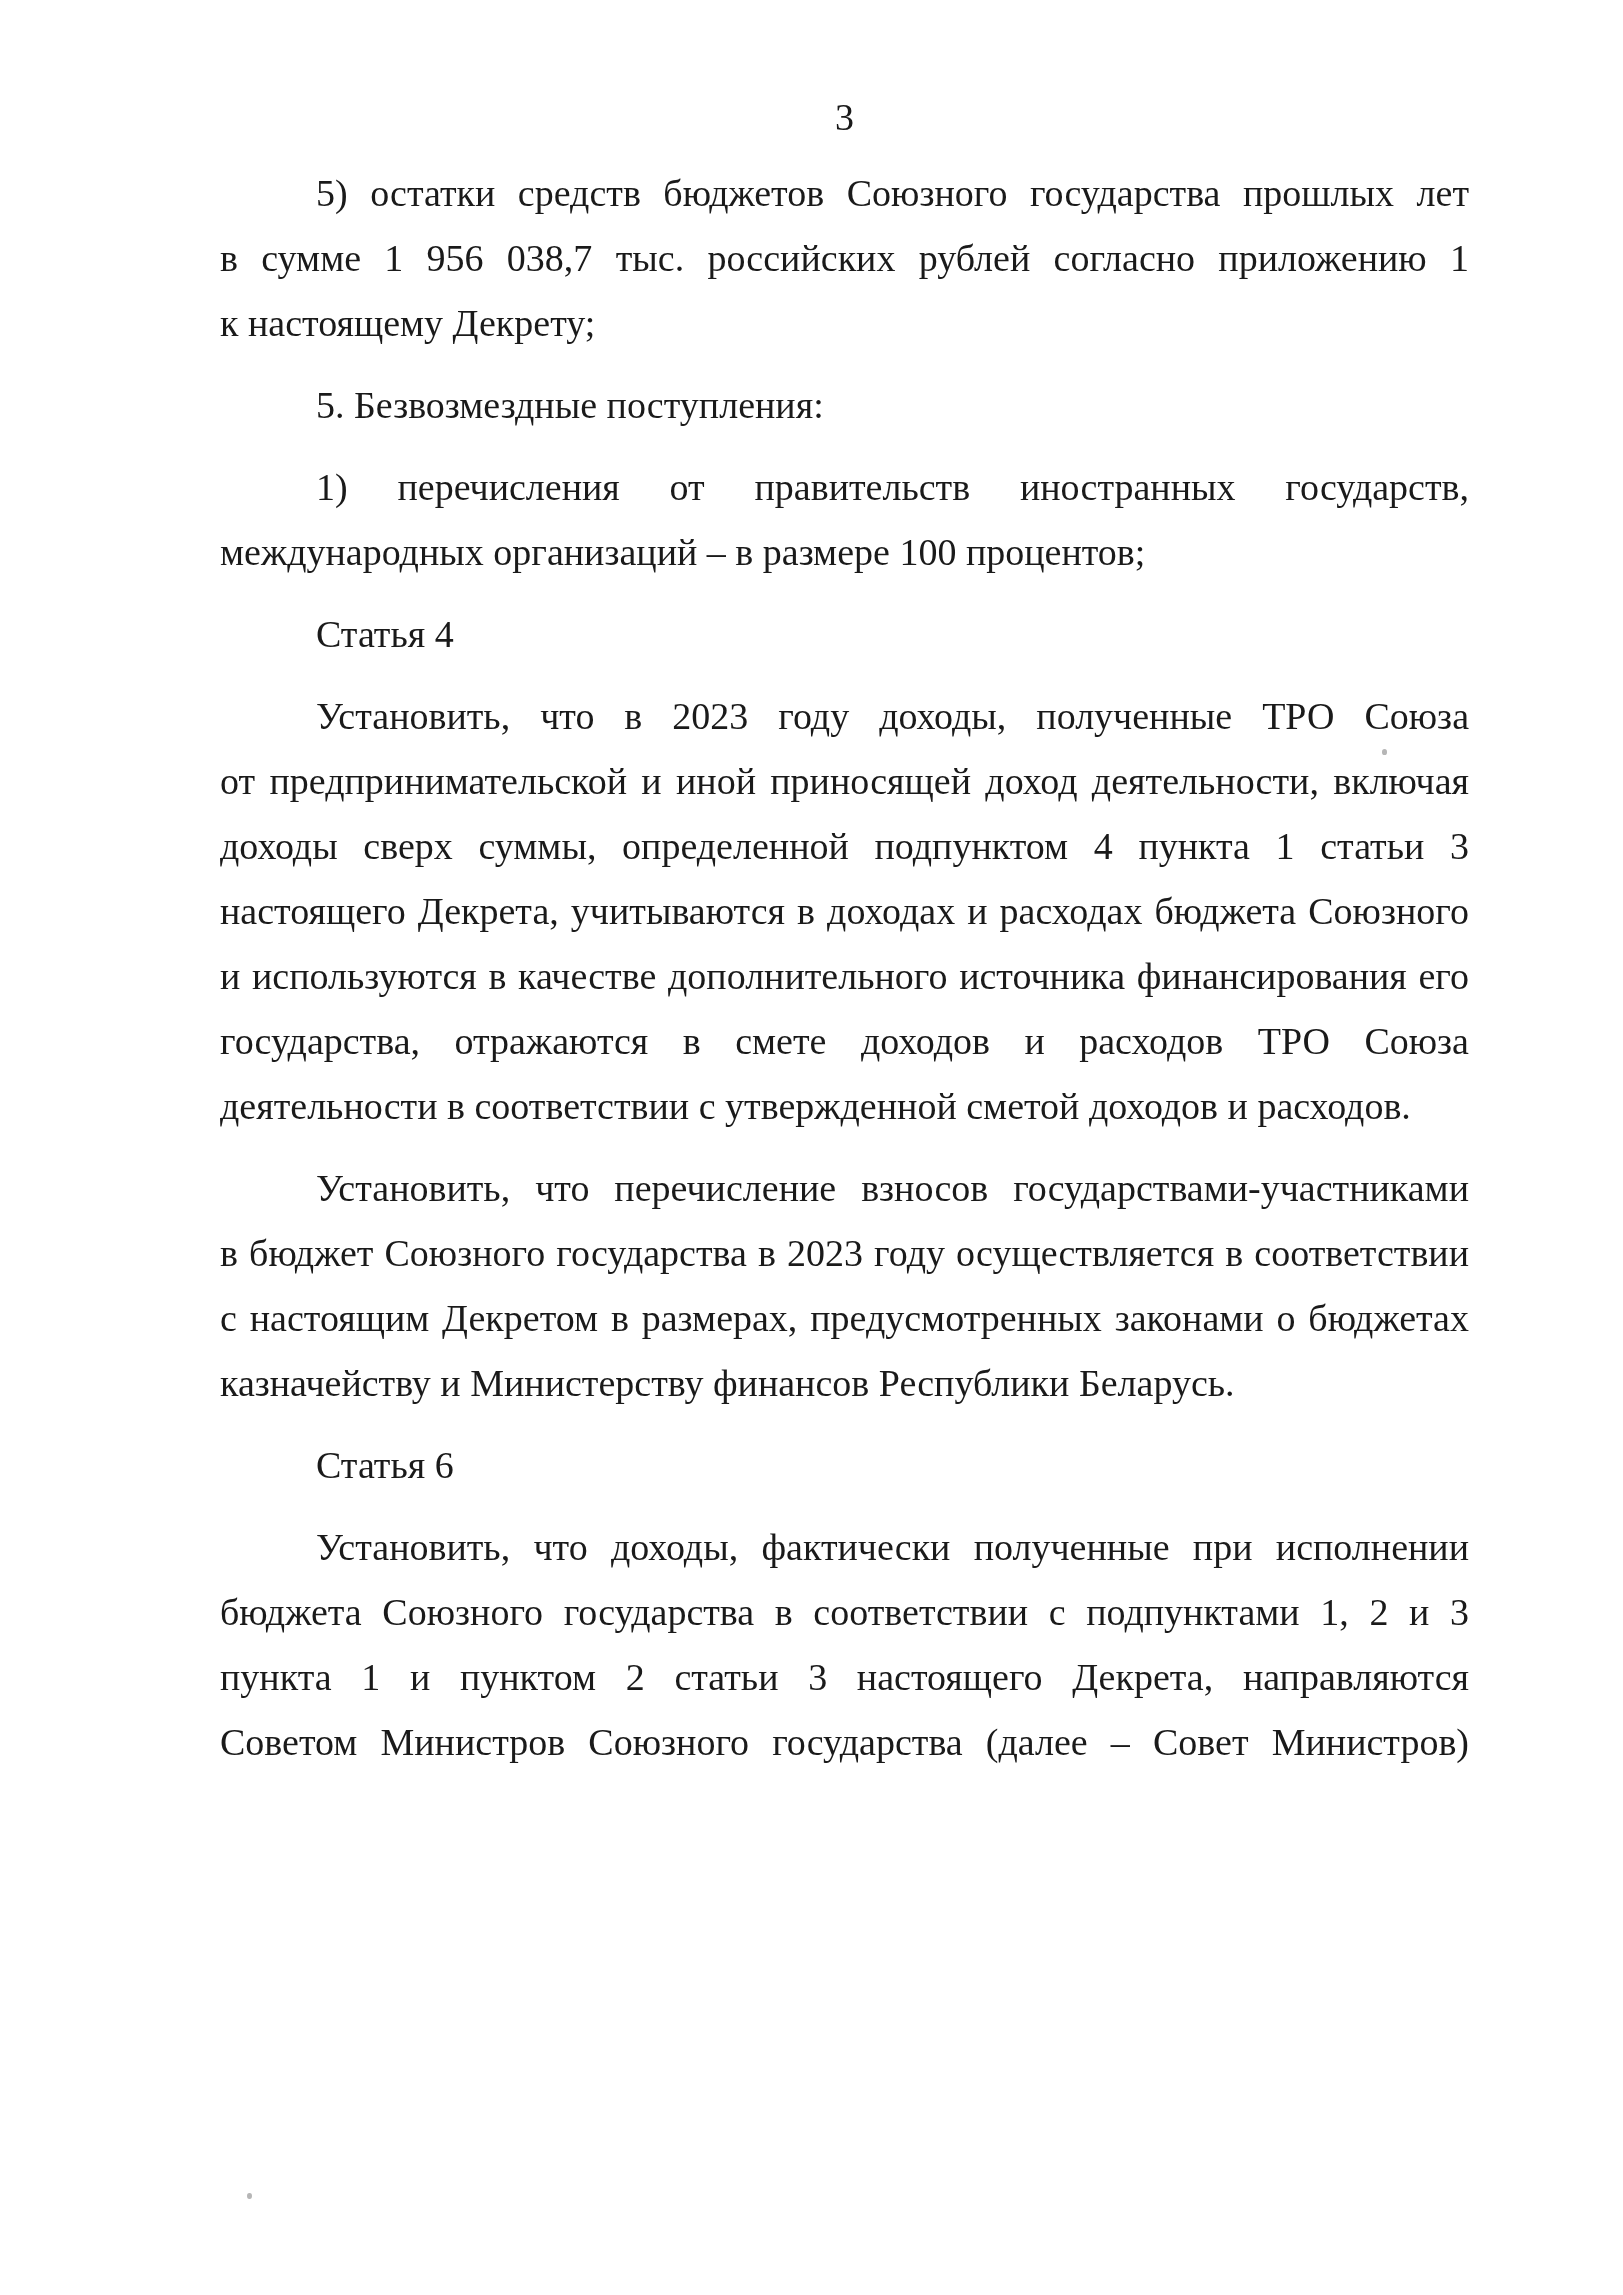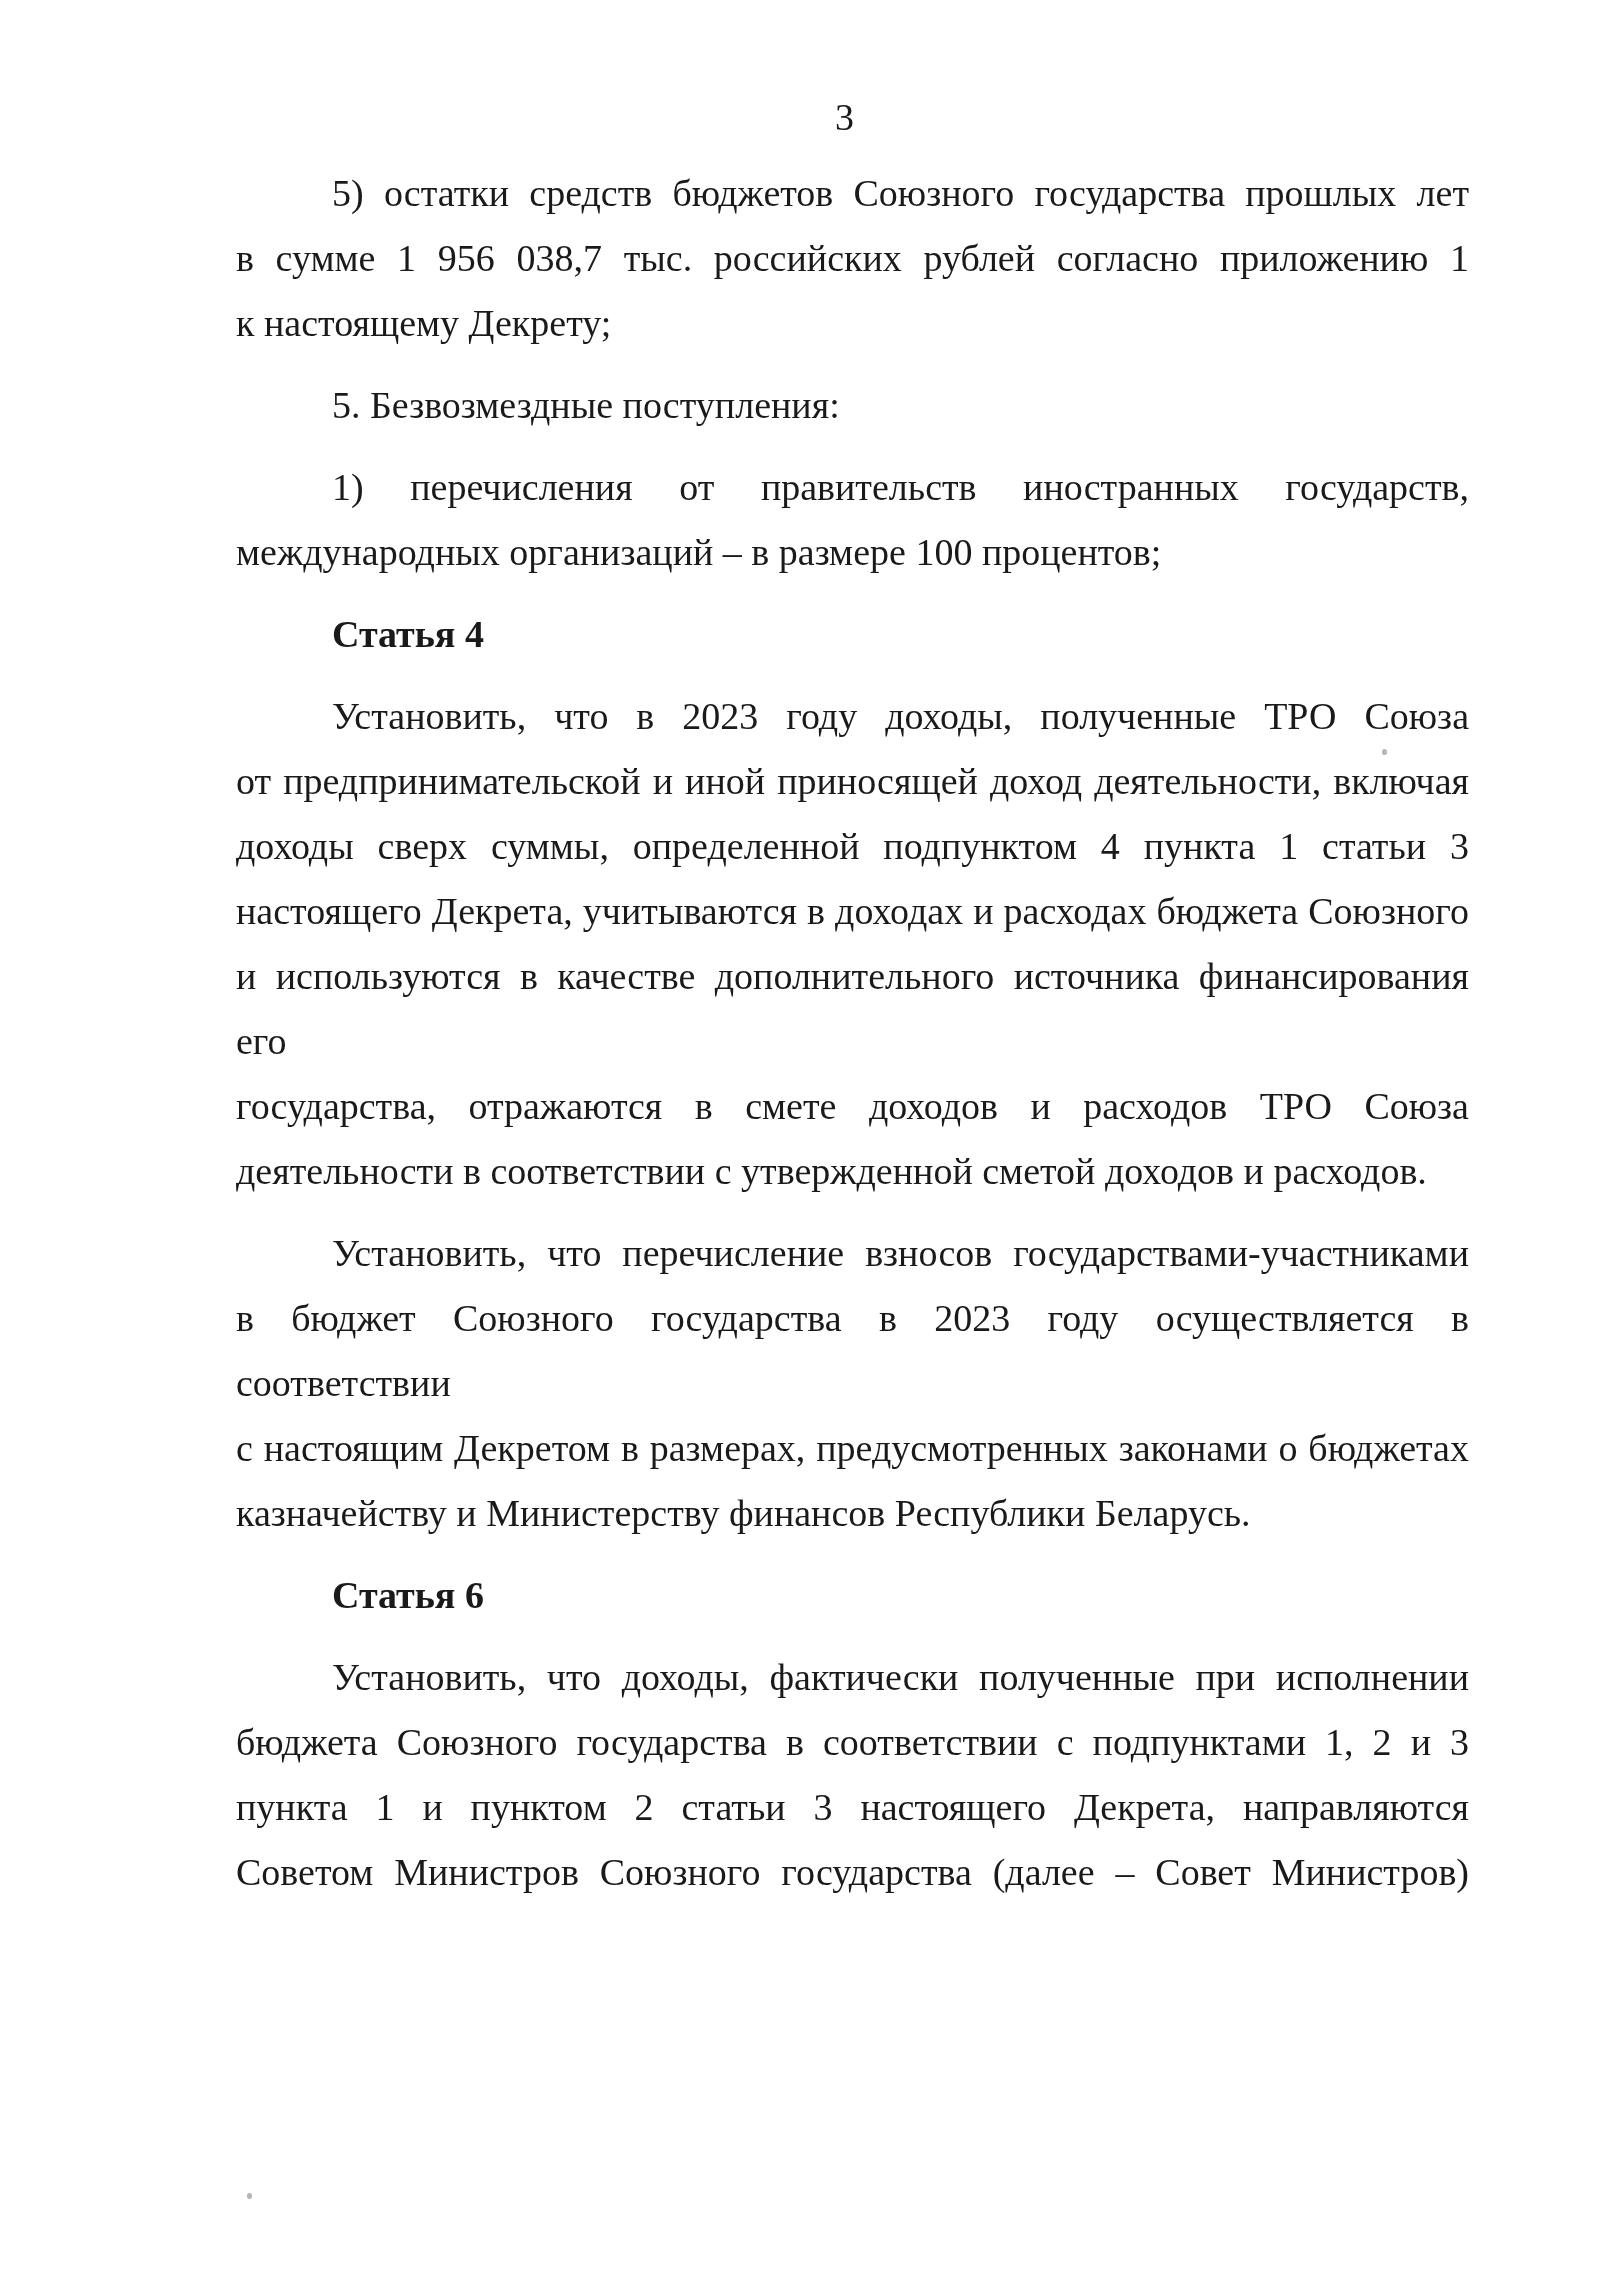--- a/index.html
+++ b/index.html
@@ -22,24 +22,24 @@
     top: 85px;
     width: 1249px;
     font-size: 38px;
     line-height: 65px;
   }
   .page-number {
     text-align: center;
     margin-bottom: 11px;
   }
   .para {
-    margin: 0 0 17px 16px;
+    margin: 0 0 17px 0;
   }
   .para.heading {
-    font-weight: bold;
+    font-weight: normal;
   }
   .line {
     text-align: justify;
     text-align-last: justify;
   }
   .line.first {
     text-indent: 96px;
   }
   .line.last {
     text-align-last: left;

